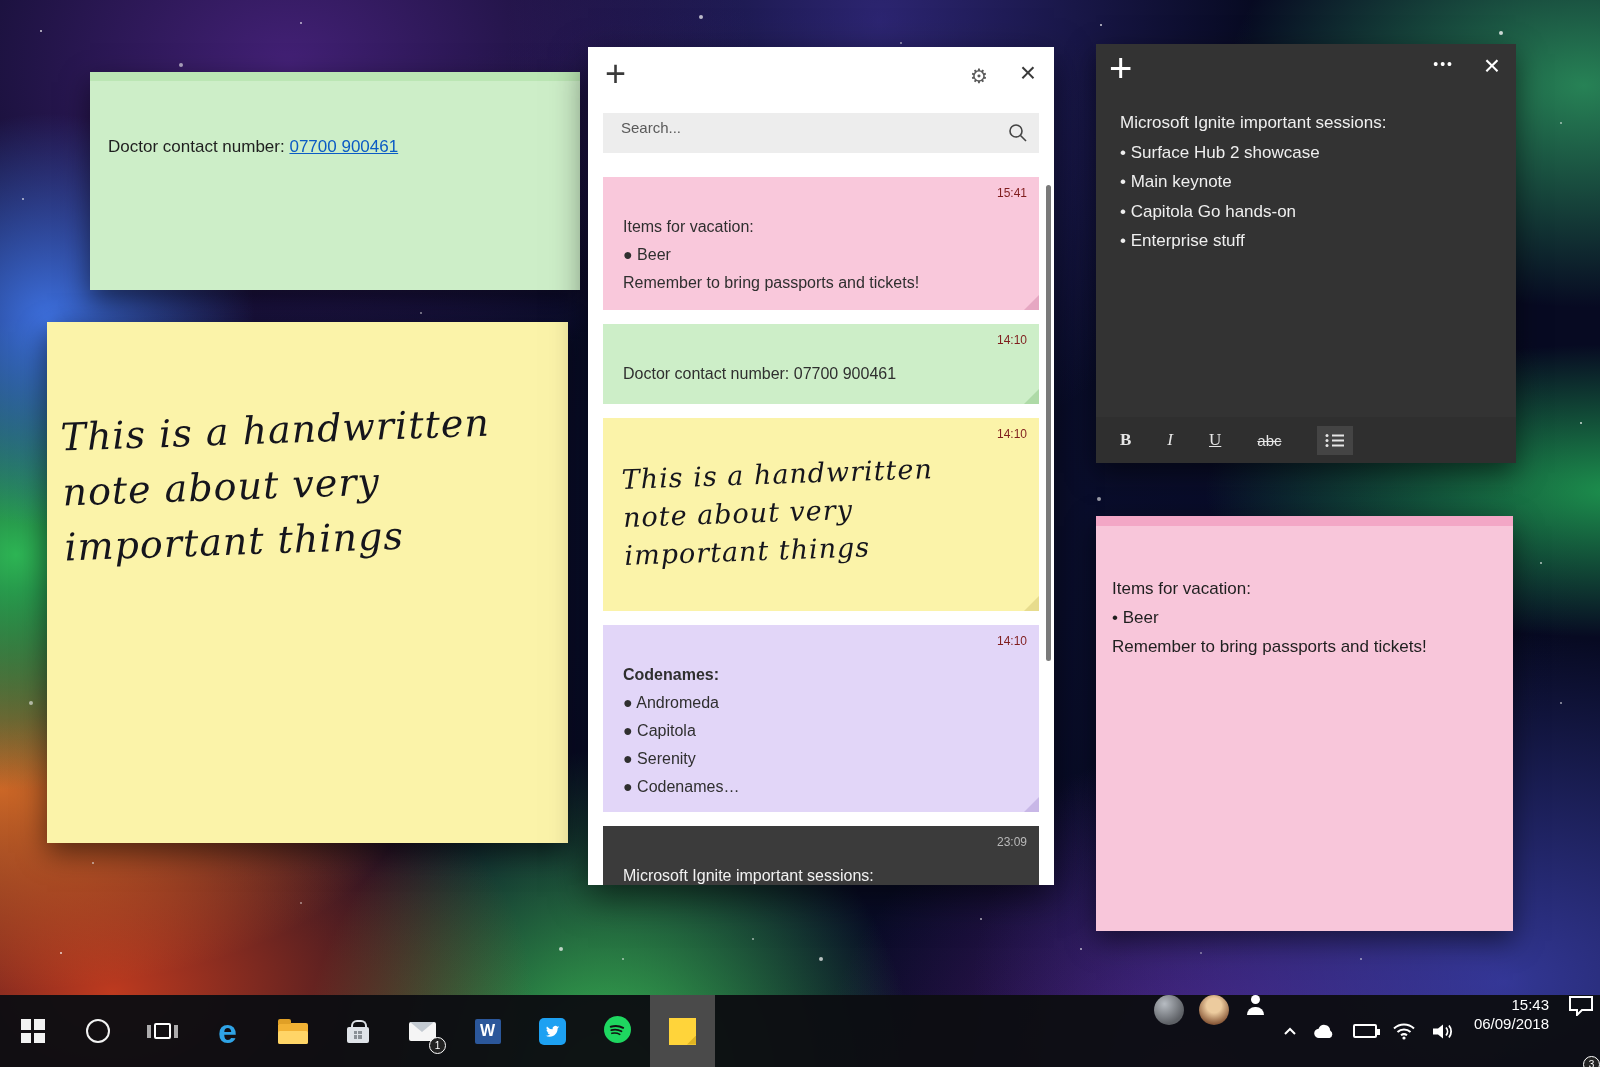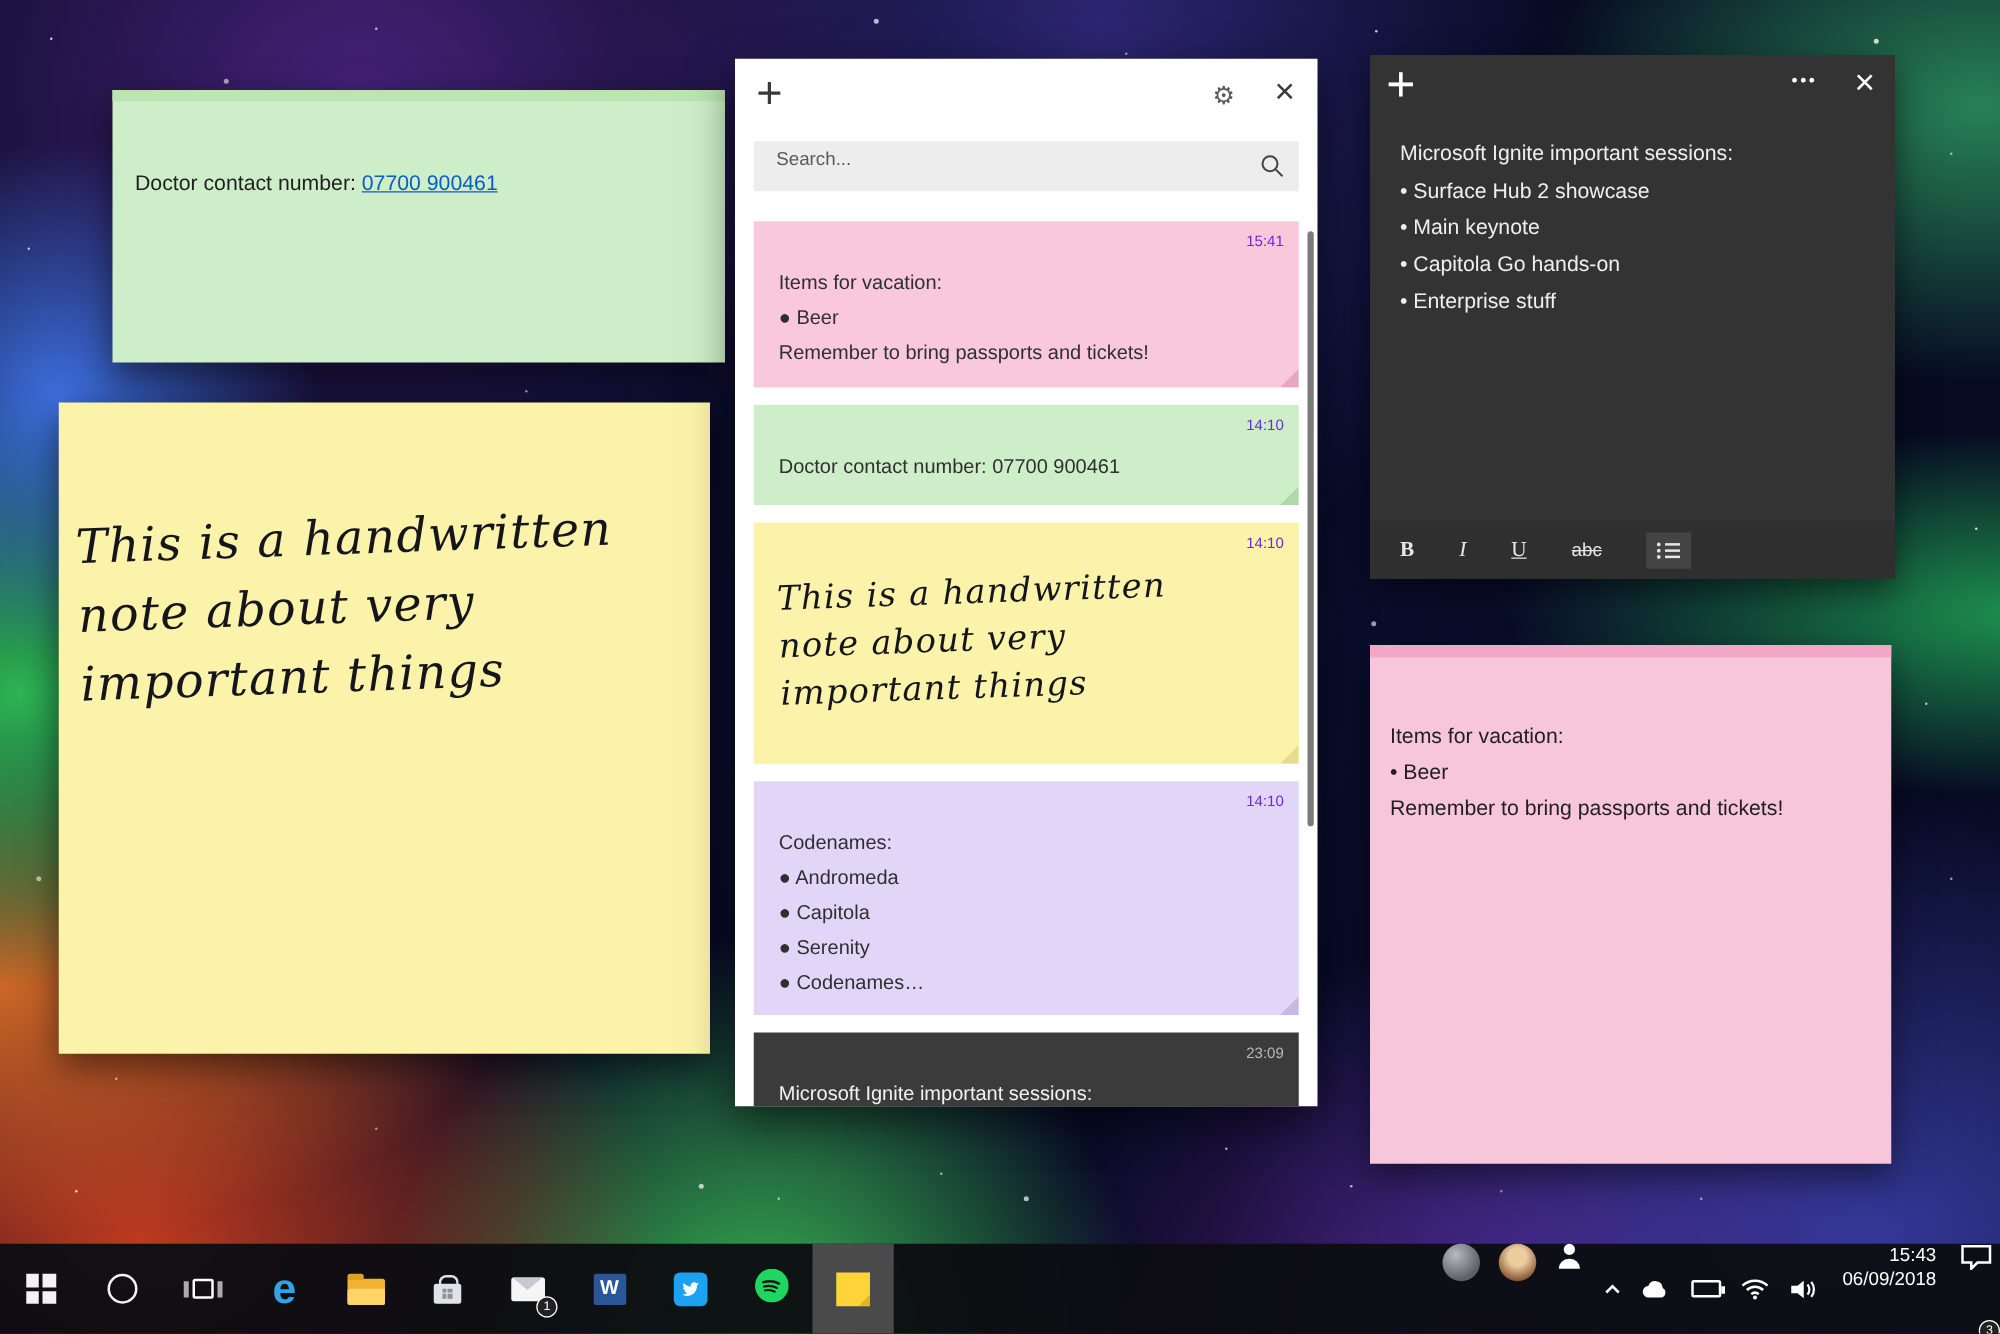--- a/index.html
+++ b/index.html
@@ -64,28 +64,28 @@
   .lw-close{ position:absolute; right:18px; top:10px; font-size:28px; font-weight:300; color:#3a3a3a; cursor:pointer; }
   .lw-header{ position:relative; height:56px; }
   .search{ position:absolute; left:15px; top:66px; width:436px; height:40px; background:#ededed; }
   .search input{ width:100%; height:100%; border:0; background:transparent; padding:0 44px 12px 18px;
     font-size:15px; color:#333; font-family:"Liberation Sans", sans-serif; }
   .search input::placeholder{ color:#5a5a5a; opacity:1; }
   .search .mag{ position:absolute; right:10px; top:9px; }
   .cards{ position:absolute; left:15px; top:130px; width:436px; }
   .card{ position:relative; margin-bottom:14px; padding:36px 20px 0; font-size:16px; color:#2f2f2f; }
   .card .cl{ line-height:28px; }
-  .card-time{ position:absolute; top:9px; right:12px; font-size:12px; color:#6d28d9; }
+  .card-time{ position:absolute; top:9px; right:12px; font-size:12px; color:#7f1d1d; }
   .c-pink{ background:#f9c8db; height:133px; }
   .c-green{ background:#cdeec8; height:80px; }
   .c-yellow{ background:#fbf3a9; height:193px; }
   .c-purple{ background:#e2d6f8; height:187px; }
   .c-dark{ background:#3b3b3b; height:120px; color:#f2f2f2; }
   .c-dark .card-time{ color:#b9b9b9; }
-  .t-bold{ font-weight:normal; }
+  .t-bold{ font-weight:bold; }
   .hand-sm{ font-size:27px; line-height:38px; transform:rotate(-2deg); letter-spacing:1px; }
   .fold{ position:absolute; right:0; bottom:0; width:15px; height:15px;
     clip-path:polygon(100% 0,100% 100%,0 100%); }
   .c-pink .fold{ background:#e6a7c2; } .c-green .fold{ background:#aedaa7; }
   .c-yellow .fold{ background:#e7dc8d; } .c-purple .fold{ background:#c8b7e7; }
   .scrollthumb{ position:absolute; right:3px; top:138px; width:5px; height:476px;
     background:#7a7a7a; border-radius:3px; }
 
   
   .dark-note{ left:1096px; top:44px; width:420px; height:419px; background:#333; color:#efefef; }

